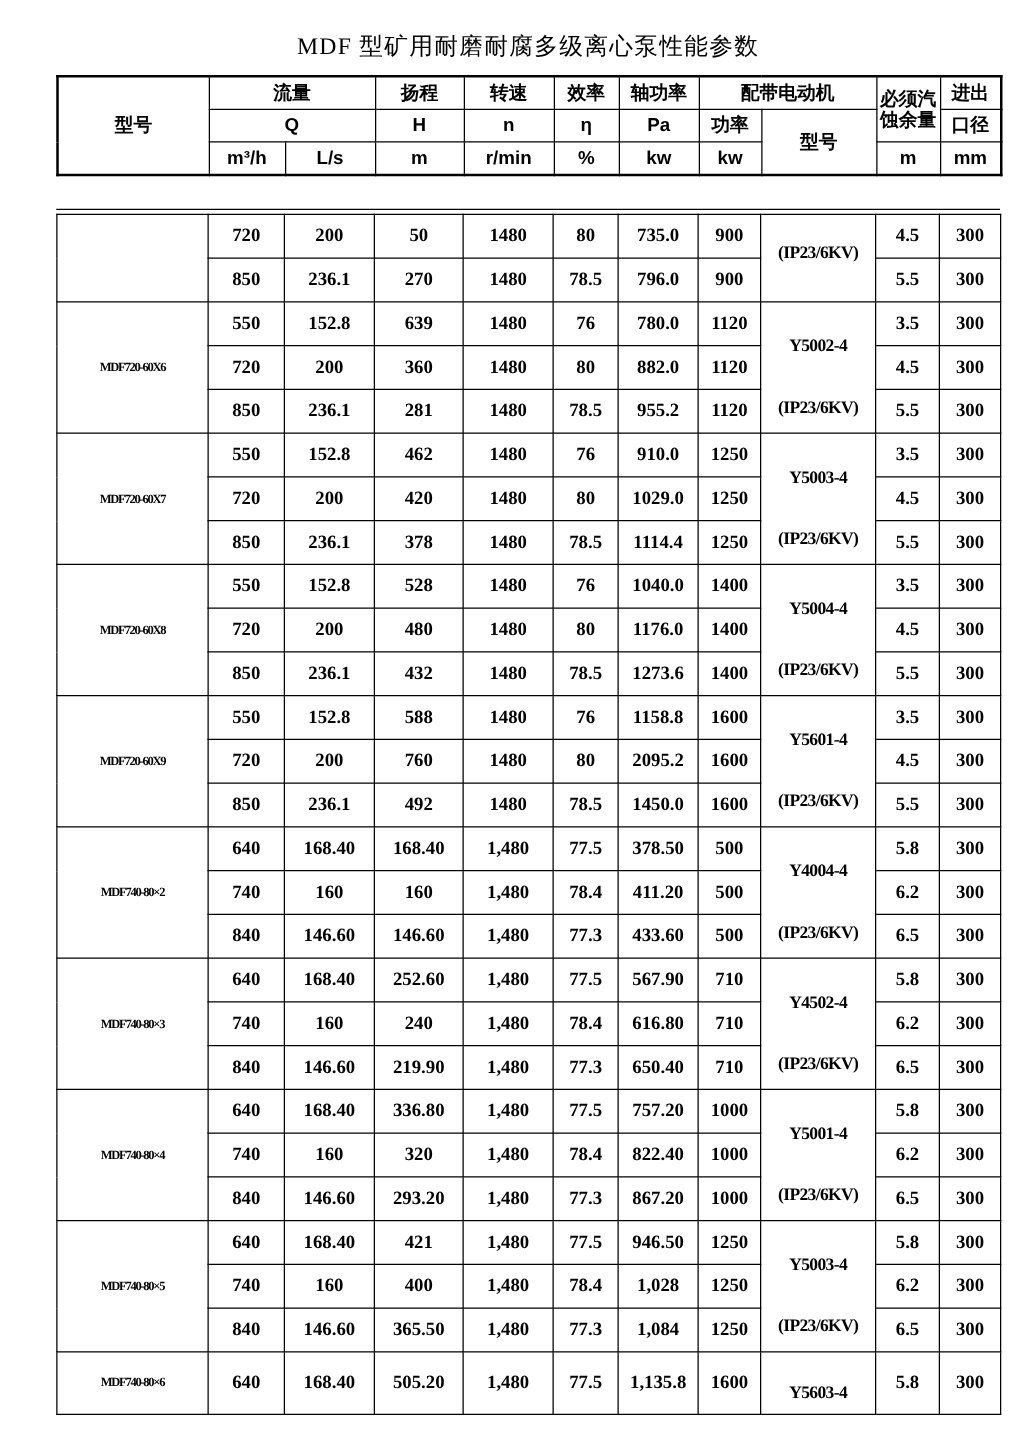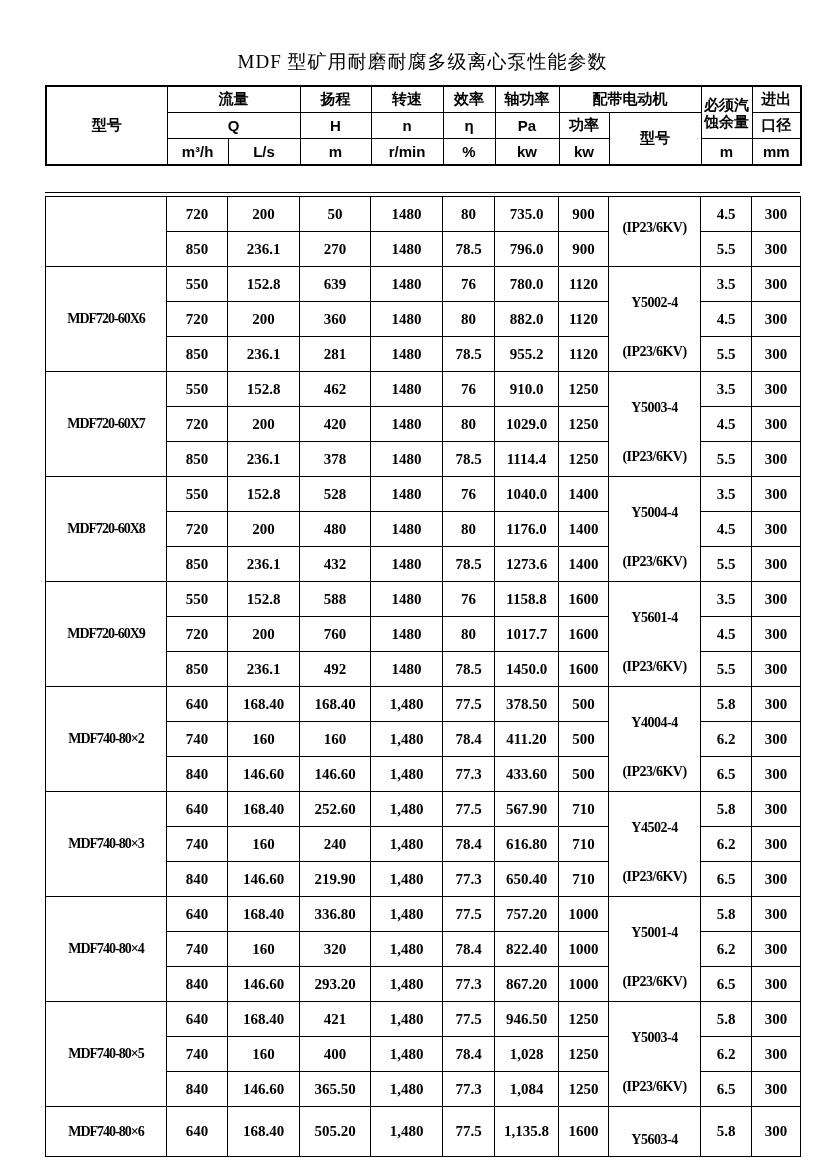--- a/index.html
+++ b/index.html
@@ -3,21 +3,21 @@
 <meta charset="utf-8">
 <style>
   html, body { margin: 0; padding: 0; }
   body {
     width: 826px; height: 1165px;
     background: #ffffff;
     font-family: "Liberation Sans", sans-serif;
     color: #000;
     overflow: hidden;
   }
-  .page { box-sizing: border-box; padding: 49px 26px 0 45px; }
+  .page { box-sizing: border-box; padding: 24px 26px 0 45px; }
   .doc-title {
     font-family: "Liberation Serif", serif;
     font-size: 19px; font-weight: 400;
     text-align: center; letter-spacing: 1px;
     margin: 0 0 10px 0; white-space: nowrap;
   }
   table { border-collapse: collapse; table-layout: fixed; width: 755px; }
   td { padding: 0; text-align: center; vertical-align: middle; overflow: hidden; }
 
   
@@ -36,21 +36,21 @@
 
   
   .data-table { border: 1.5px solid #000; }
   .data-table td {
     border: 1.5px solid #000;
     height: 34px;
     font-family: "Liberation Serif", serif;
     font-weight: bold; font-size: 15px;
     white-space: nowrap;
   }
-  .data-table td.model-cell { font-size: 14px; letter-spacing: -1px; }
+  .data-table td.model-cell { font-size: 10px; letter-spacing: -1px; }
   .data-table td.motor-cell { font-size: 14px; letter-spacing: -0.5px; }
   .motor-cell .line { display: block; line-height: 33px; margin-top: 16px; }
   .data-table td.vtop { vertical-align: top; }
   .data-table td.vtop .line { line-height: 30px; }
 </style>
 </head>
 <body>
 
 <div class="page">
 
@@ -281,21 +281,21 @@
           </td>
           <td>3.5</td>
           <td>300</td>
         </tr>
         <tr>
           <td>720</td>
           <td>200</td>
           <td>760</td>
           <td>1480</td>
           <td>80</td>
-          <td>1017.7</td>
+          <td>2095.2</td>
           <td>1600</td>
           <td>4.5</td>
           <td>300</td>
         </tr>
         <tr>
           <td>850</td>
           <td>236.1</td>
           <td>492</td>
           <td>1480</td>
           <td>78.5</td>

